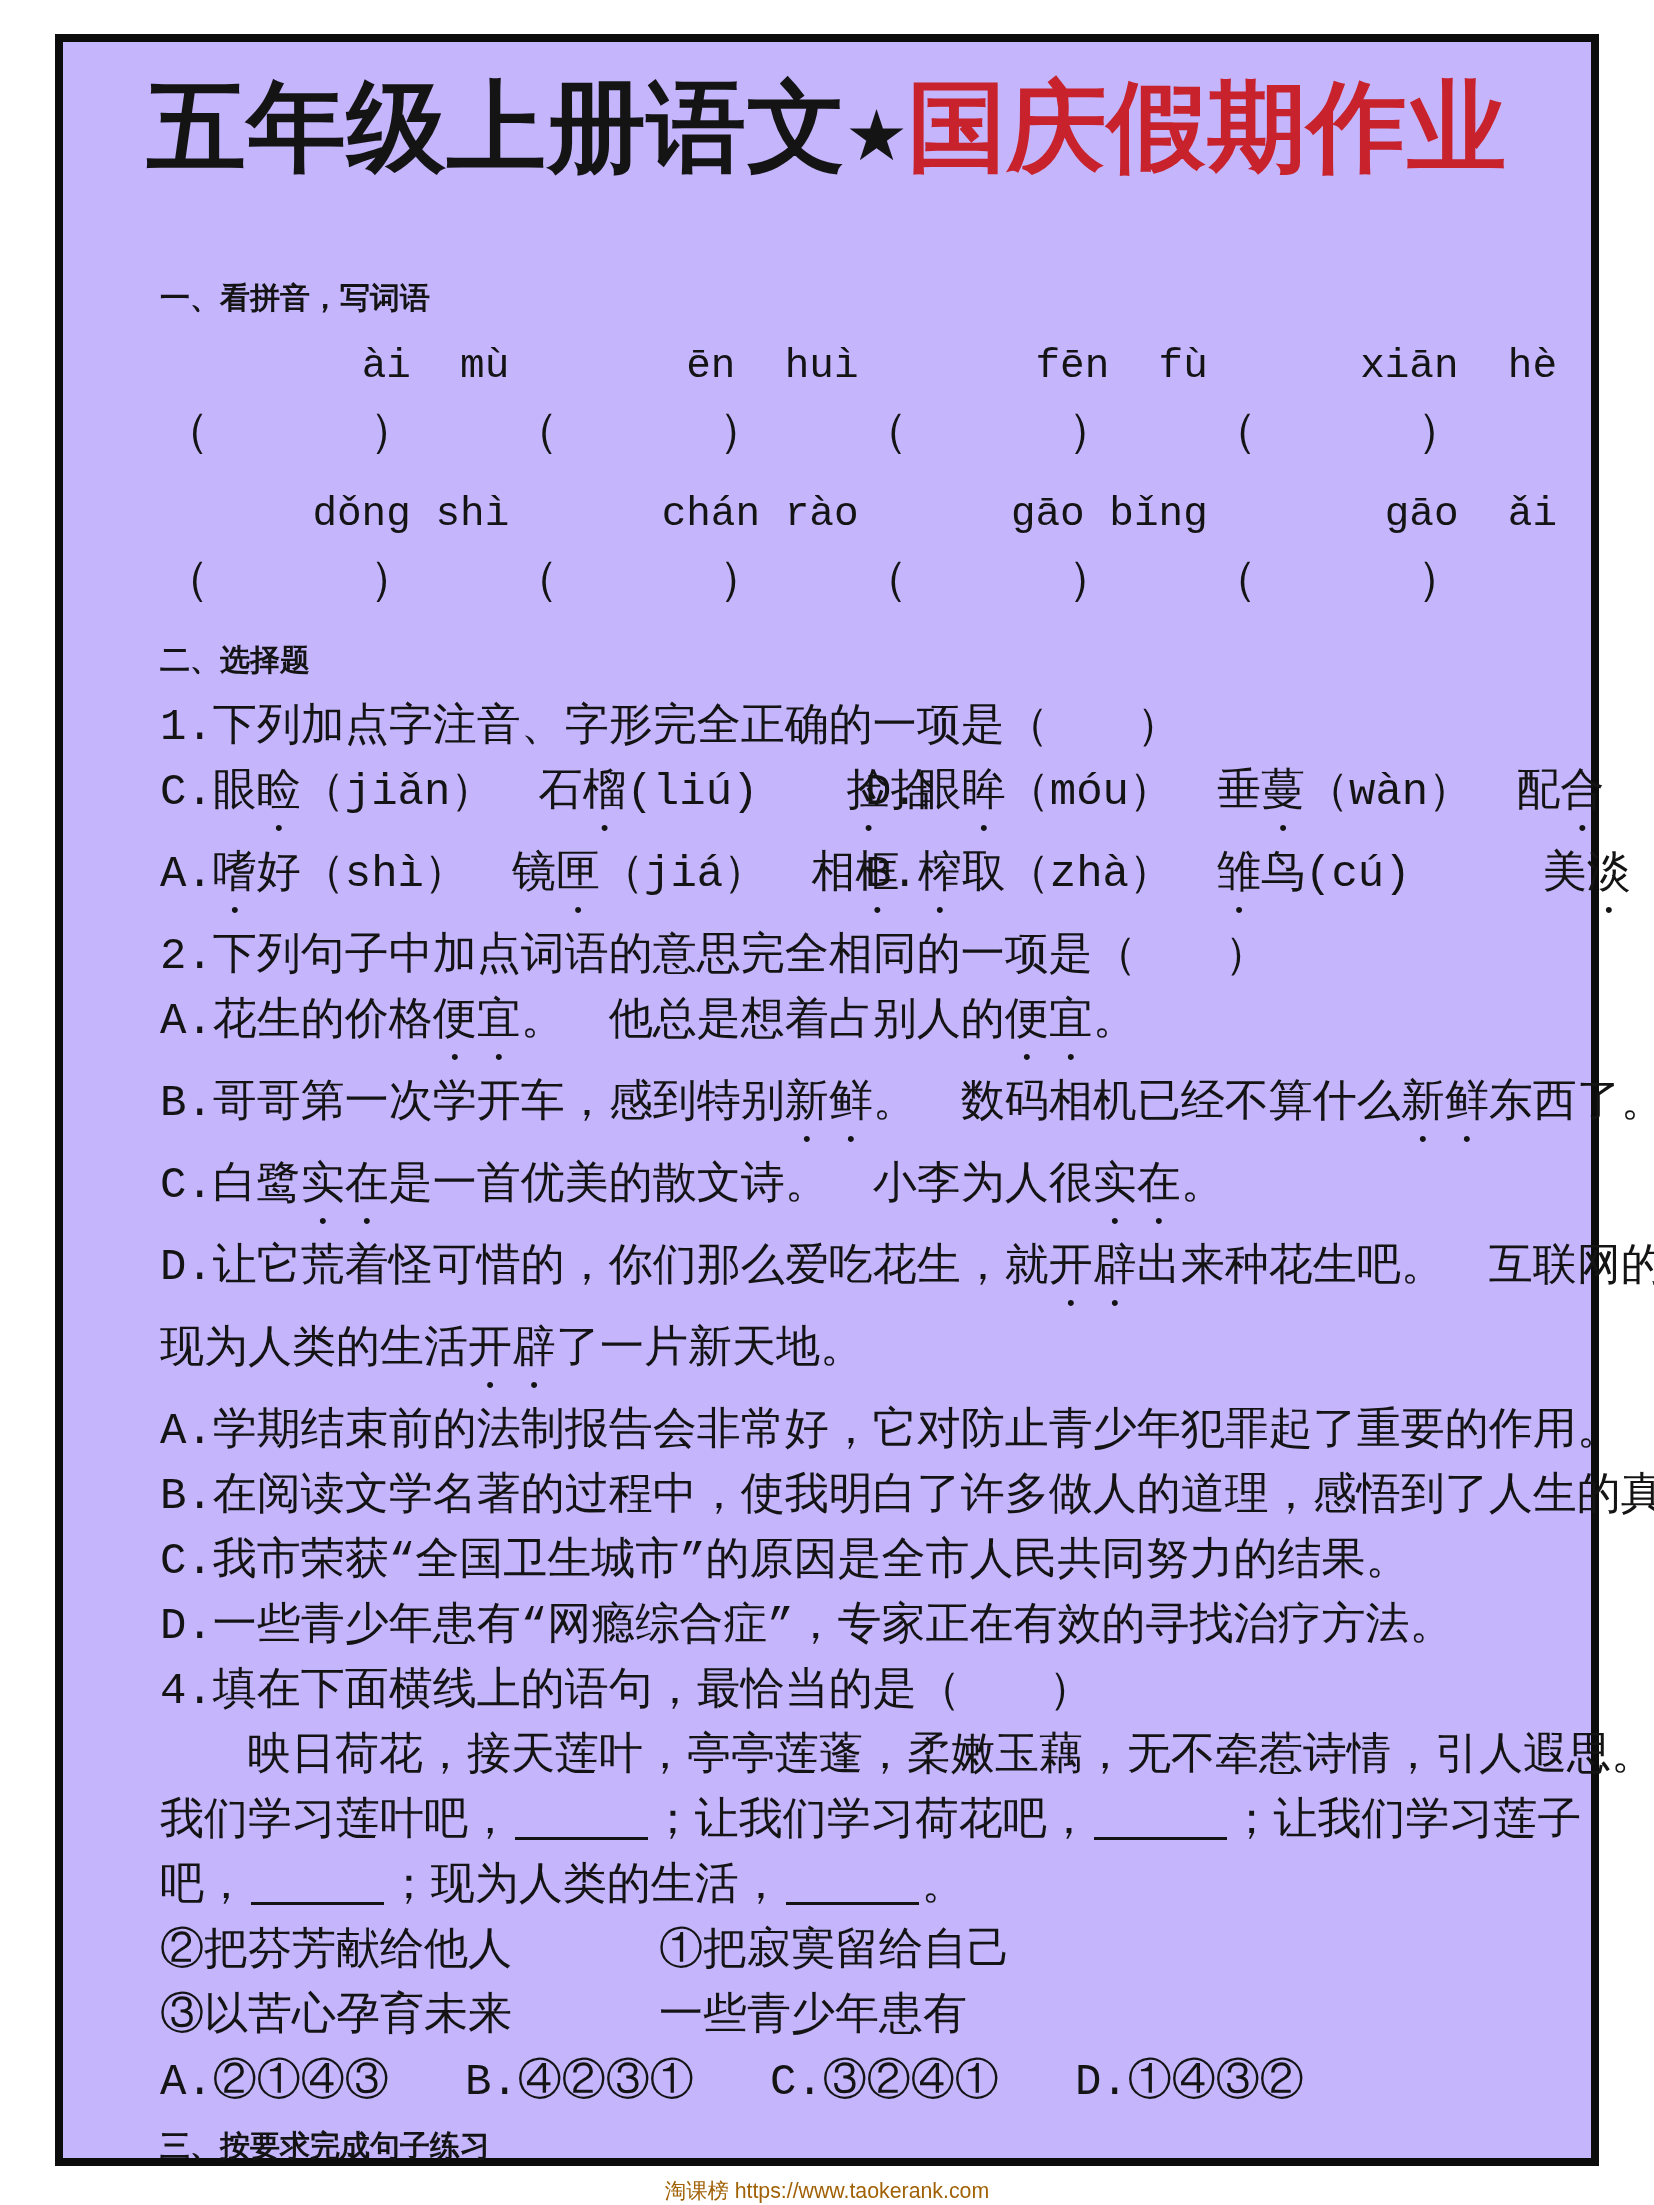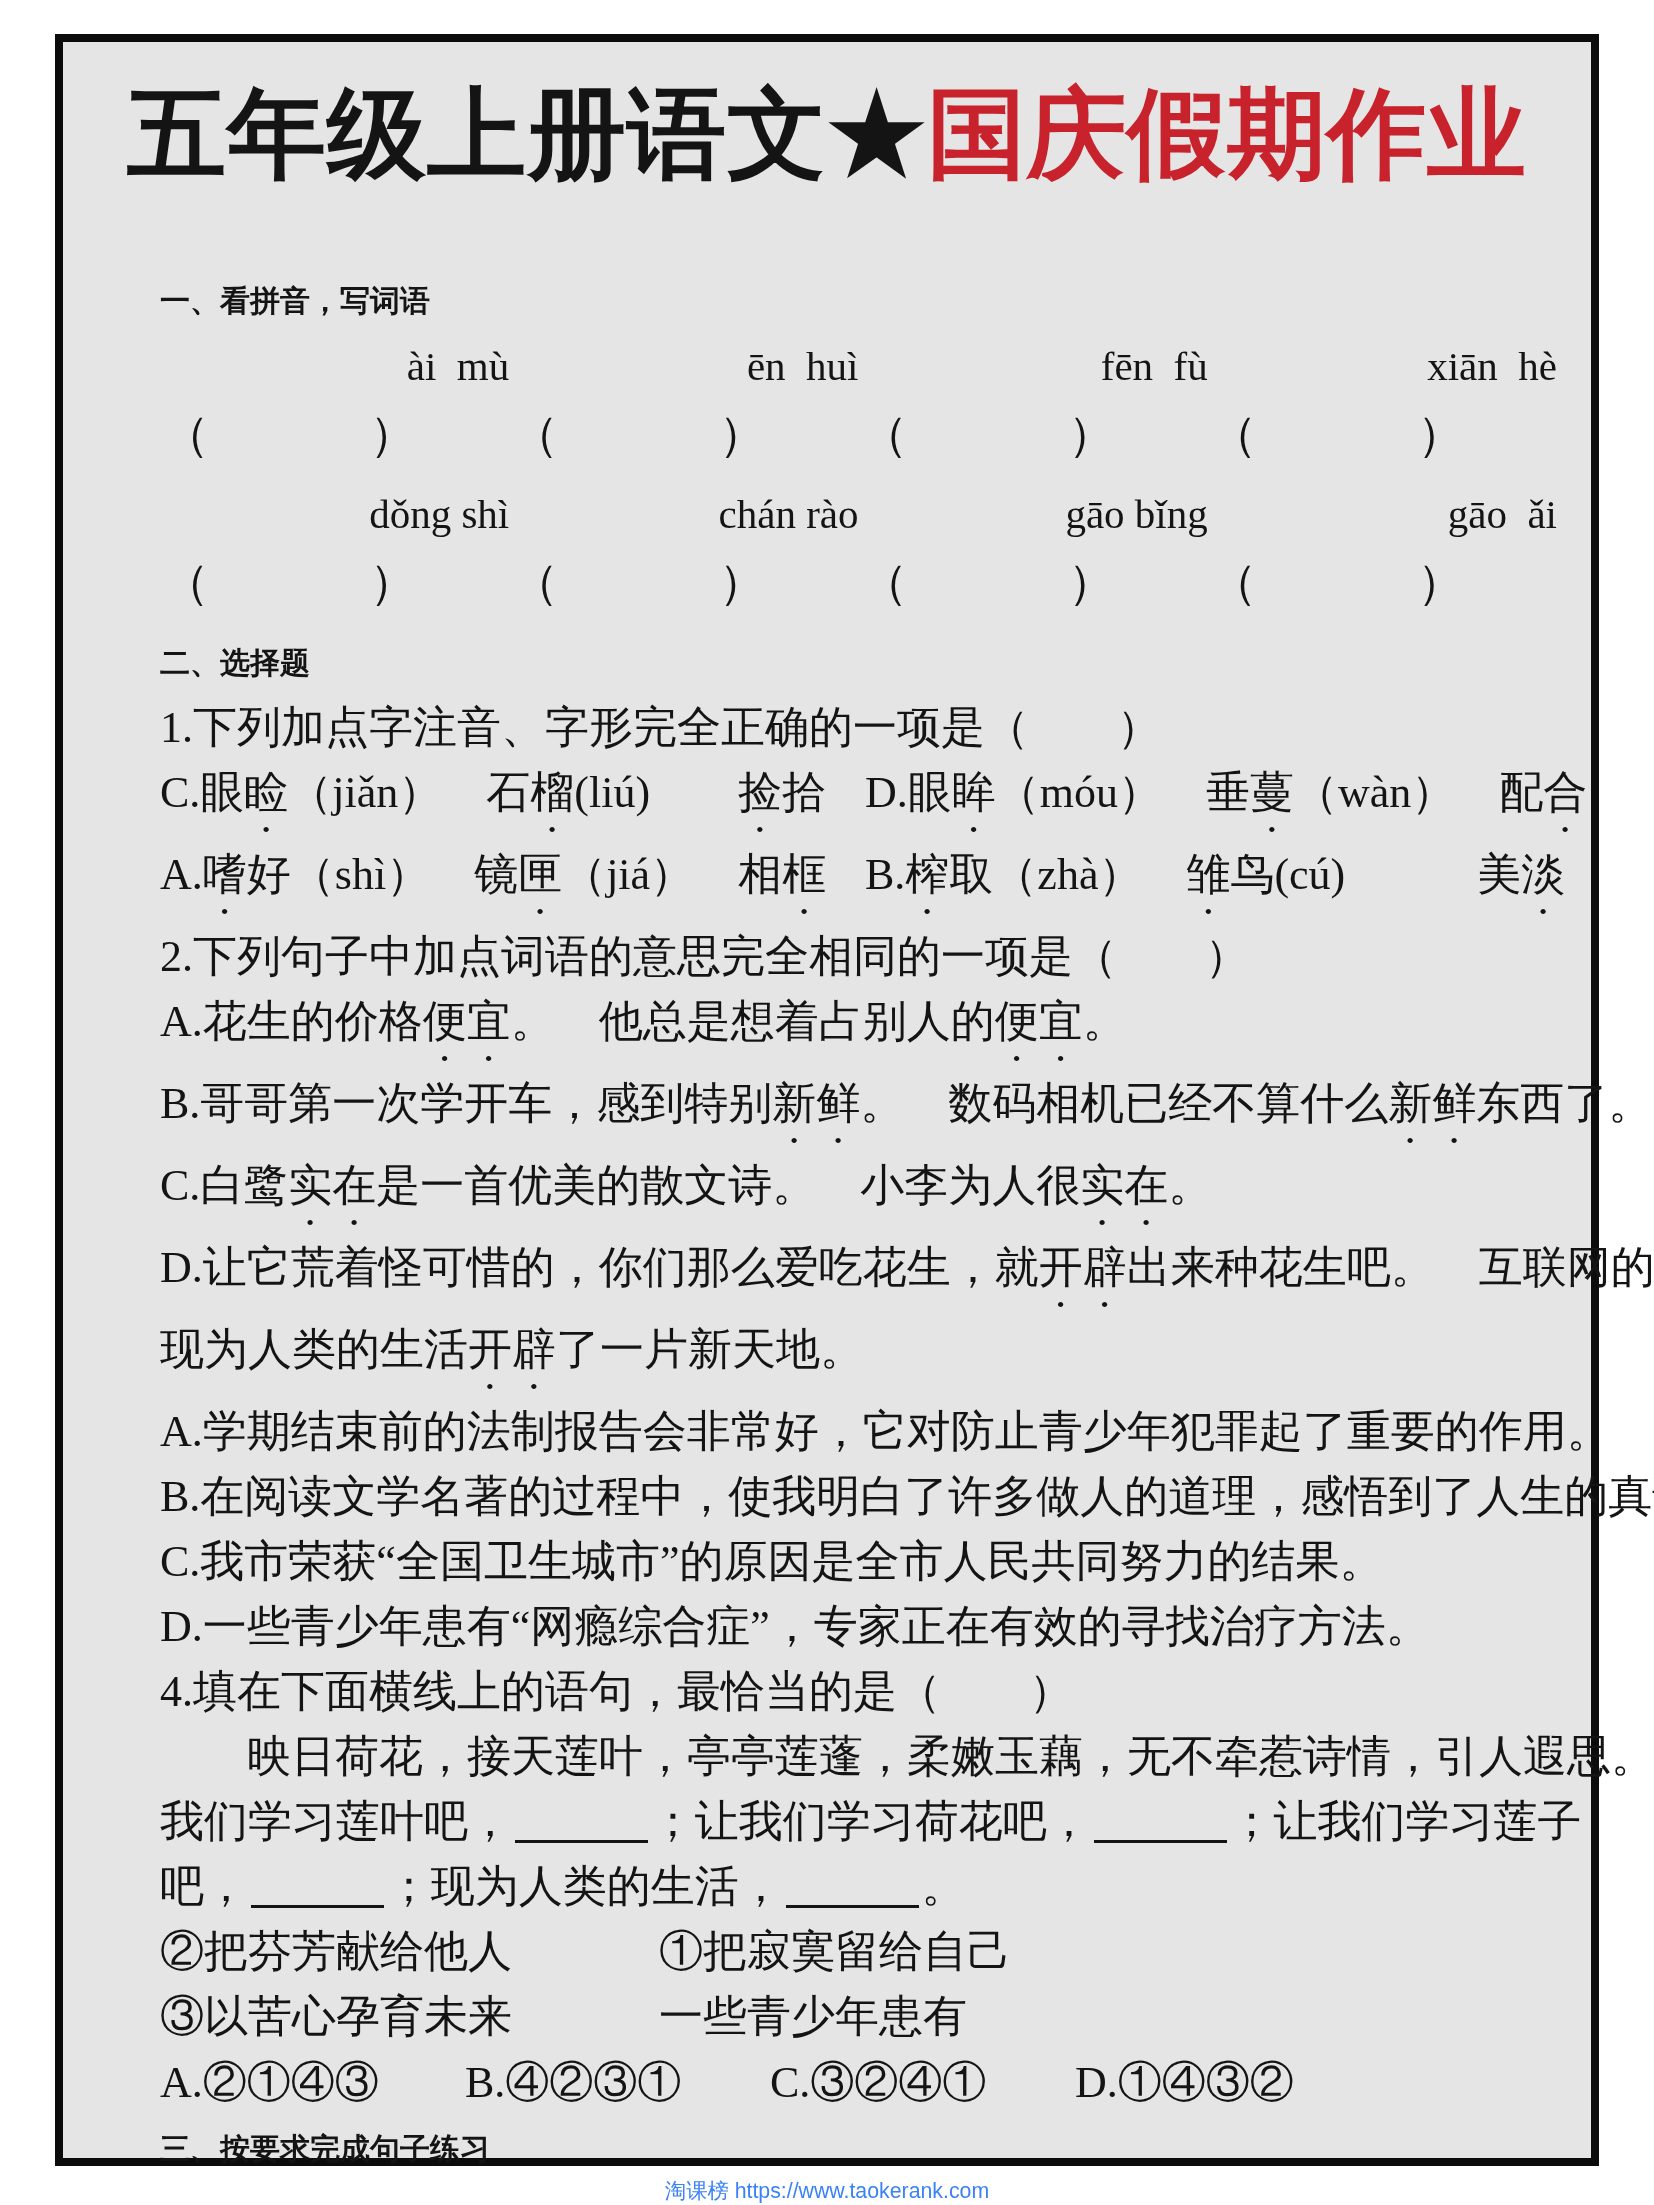--- a/index.html
+++ b/index.html
@@ -4,21 +4,21 @@
 <style>
   html,body{margin:0;padding:0;background:#ffffff;}
   body{
     width:1654px;height:2205px;position:relative;
     font-family:"Liberation Serif","DejaVu Serif",serif;
     color:#141414;
   }
   .page{position:relative;width:1654px;height:2205px;overflow:hidden;background:#fff;}
   .frame{
     position:absolute;left:55px;top:34px;width:1544px;height:2132px;
-    border:8.7px solid #0c0c0c;box-sizing:border-box;background:#e5e5e5;
+    border:8.7px solid #0c0c0c;box-sizing:border-box;background:#c4b5fd;font-family:Liberation Mono, monospace;
   }
   .title{
     margin:34px 19.4px 0 19.4px;text-align:center;
     font-size:99px;font-weight:900;line-height:1.2;letter-spacing:1px;
     white-space:nowrap;
   }
   .t-red{color:#c8232c;}
   .content{
     margin:73px 34px 0 97px;
     font-size:44px;line-height:65px;
@@ -43,21 +43,21 @@
   .em{
     text-emphasis:filled dot #141414;text-emphasis-position:under right;
     -webkit-text-emphasis:filled dot #141414;-webkit-text-emphasis-position:under right;
   }
   .blank{
     display:inline-block;width:133px;height:34px;
     border-bottom:3.4px solid #141414;vertical-align:-6.8px;margin:0 2.9px;
   }
   .footer{
     position:absolute;left:0;right:0;top:2176px;text-align:center;
-    font-size:21.3px;color:#3b82f6;
+    font-size:21.3px;color:#a16207;
     font-family:"Liberation Sans","DejaVu Sans",sans-serif;
   }
 </style>
 </head>
 <body>
 
 <div class="page">
   <div class="frame">
 
     <h1 class="title"><span class="t-black">五年级上册语文★</span><span class="t-red" style="color: rgb(200, 35, 44);">国庆假期作业</span></h1>

